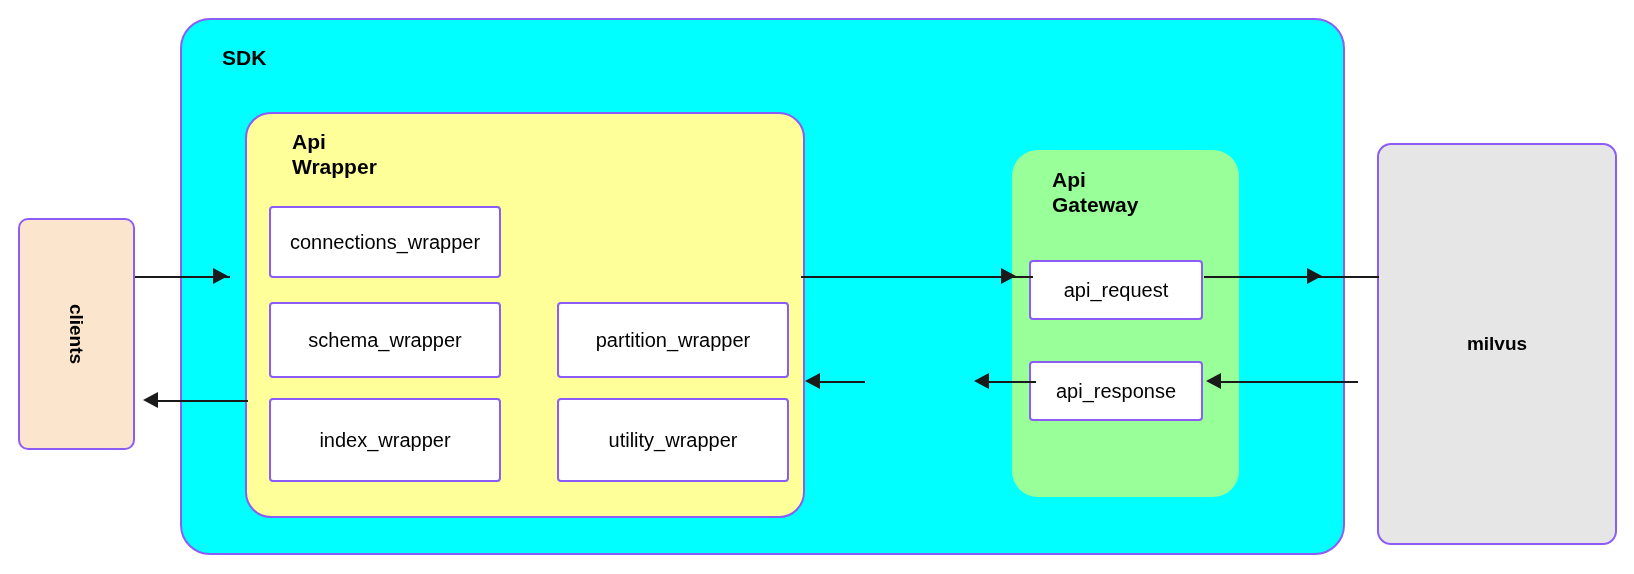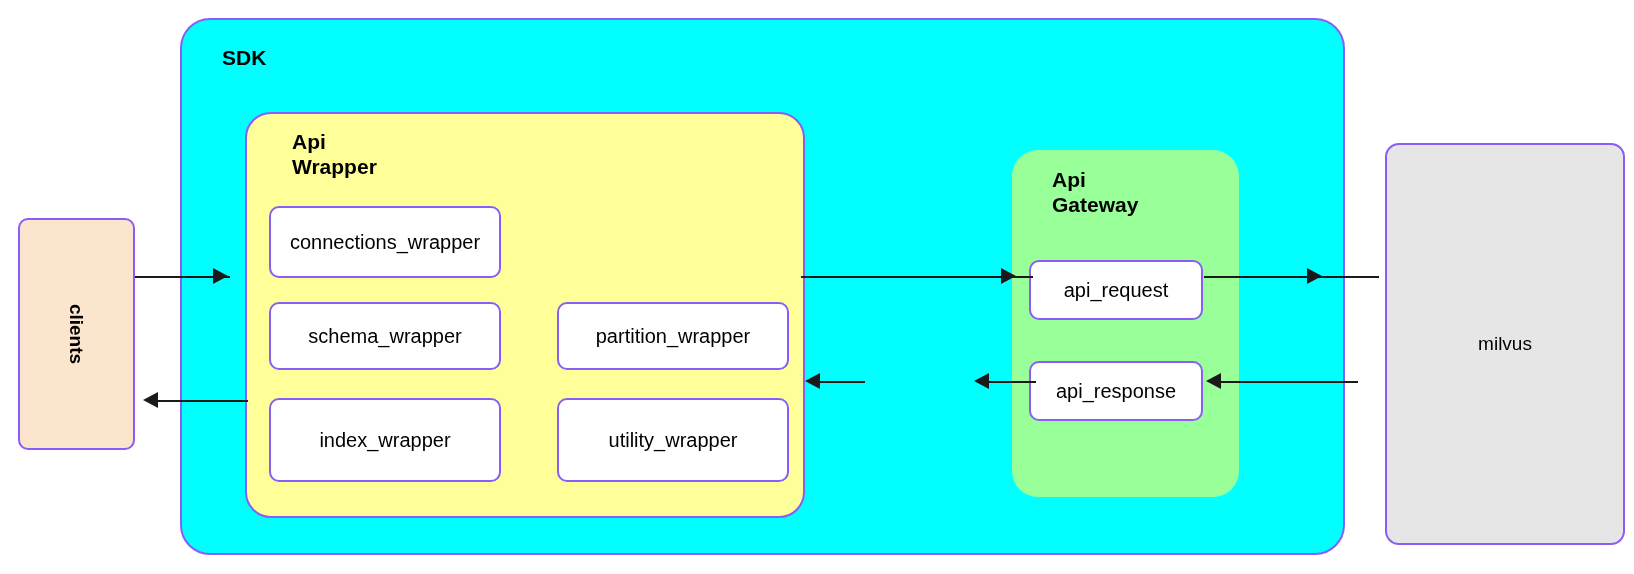--- a/index.html
+++ b/index.html
@@ -72,48 +72,47 @@
     left:830px; top:130px; width:227px; height:347px;
     background:#99ff99;
     border-radius:26px;
     border:none;
   }
   #api-gateway-label{ left:40px; top:18px; }
 
   
   .leaf{
     background:#ffffff;
-    border-radius:10px;
+    border-radius:4px;
     font-size:20px;
     font-weight:normal;
   }
 
   
   .w-col-l{ left:22px; width:232px; }
   .w-col-r{ left:310px; width:232px; }
   .w-row-1{ top:92px; height:72px; }
-  .w-row-2{ top:188px; height:68px; }
+  .w-row-2{ top:188px; height:76px; }
   .w-row-3{ top:284px; height:84px; }
 
   
   .g-leaf{ left:17px; width:174px; height:60px; }
   .g-row-1{ top:110px; }
   .g-row-2{ top:211px; }
 
   #checker{
     left:860px; top:355px; width:116px; height:53px;
   }
 
   #milvus{
     left:1377px; top:143px; width:240px; height:402px;
     background:#e6e6e6;
     border-radius:14px;
     font-size:19px;
-    font-weight:normal;
-    margin-left:8px;
+    font-weight:bold;
   }
 
   
   .conn{ position:absolute; }
   .hline{
     position:absolute;
     height:0;
     border-top:2px solid #1a1a1a;
   }
   .arrow-r, .arrow-l{

